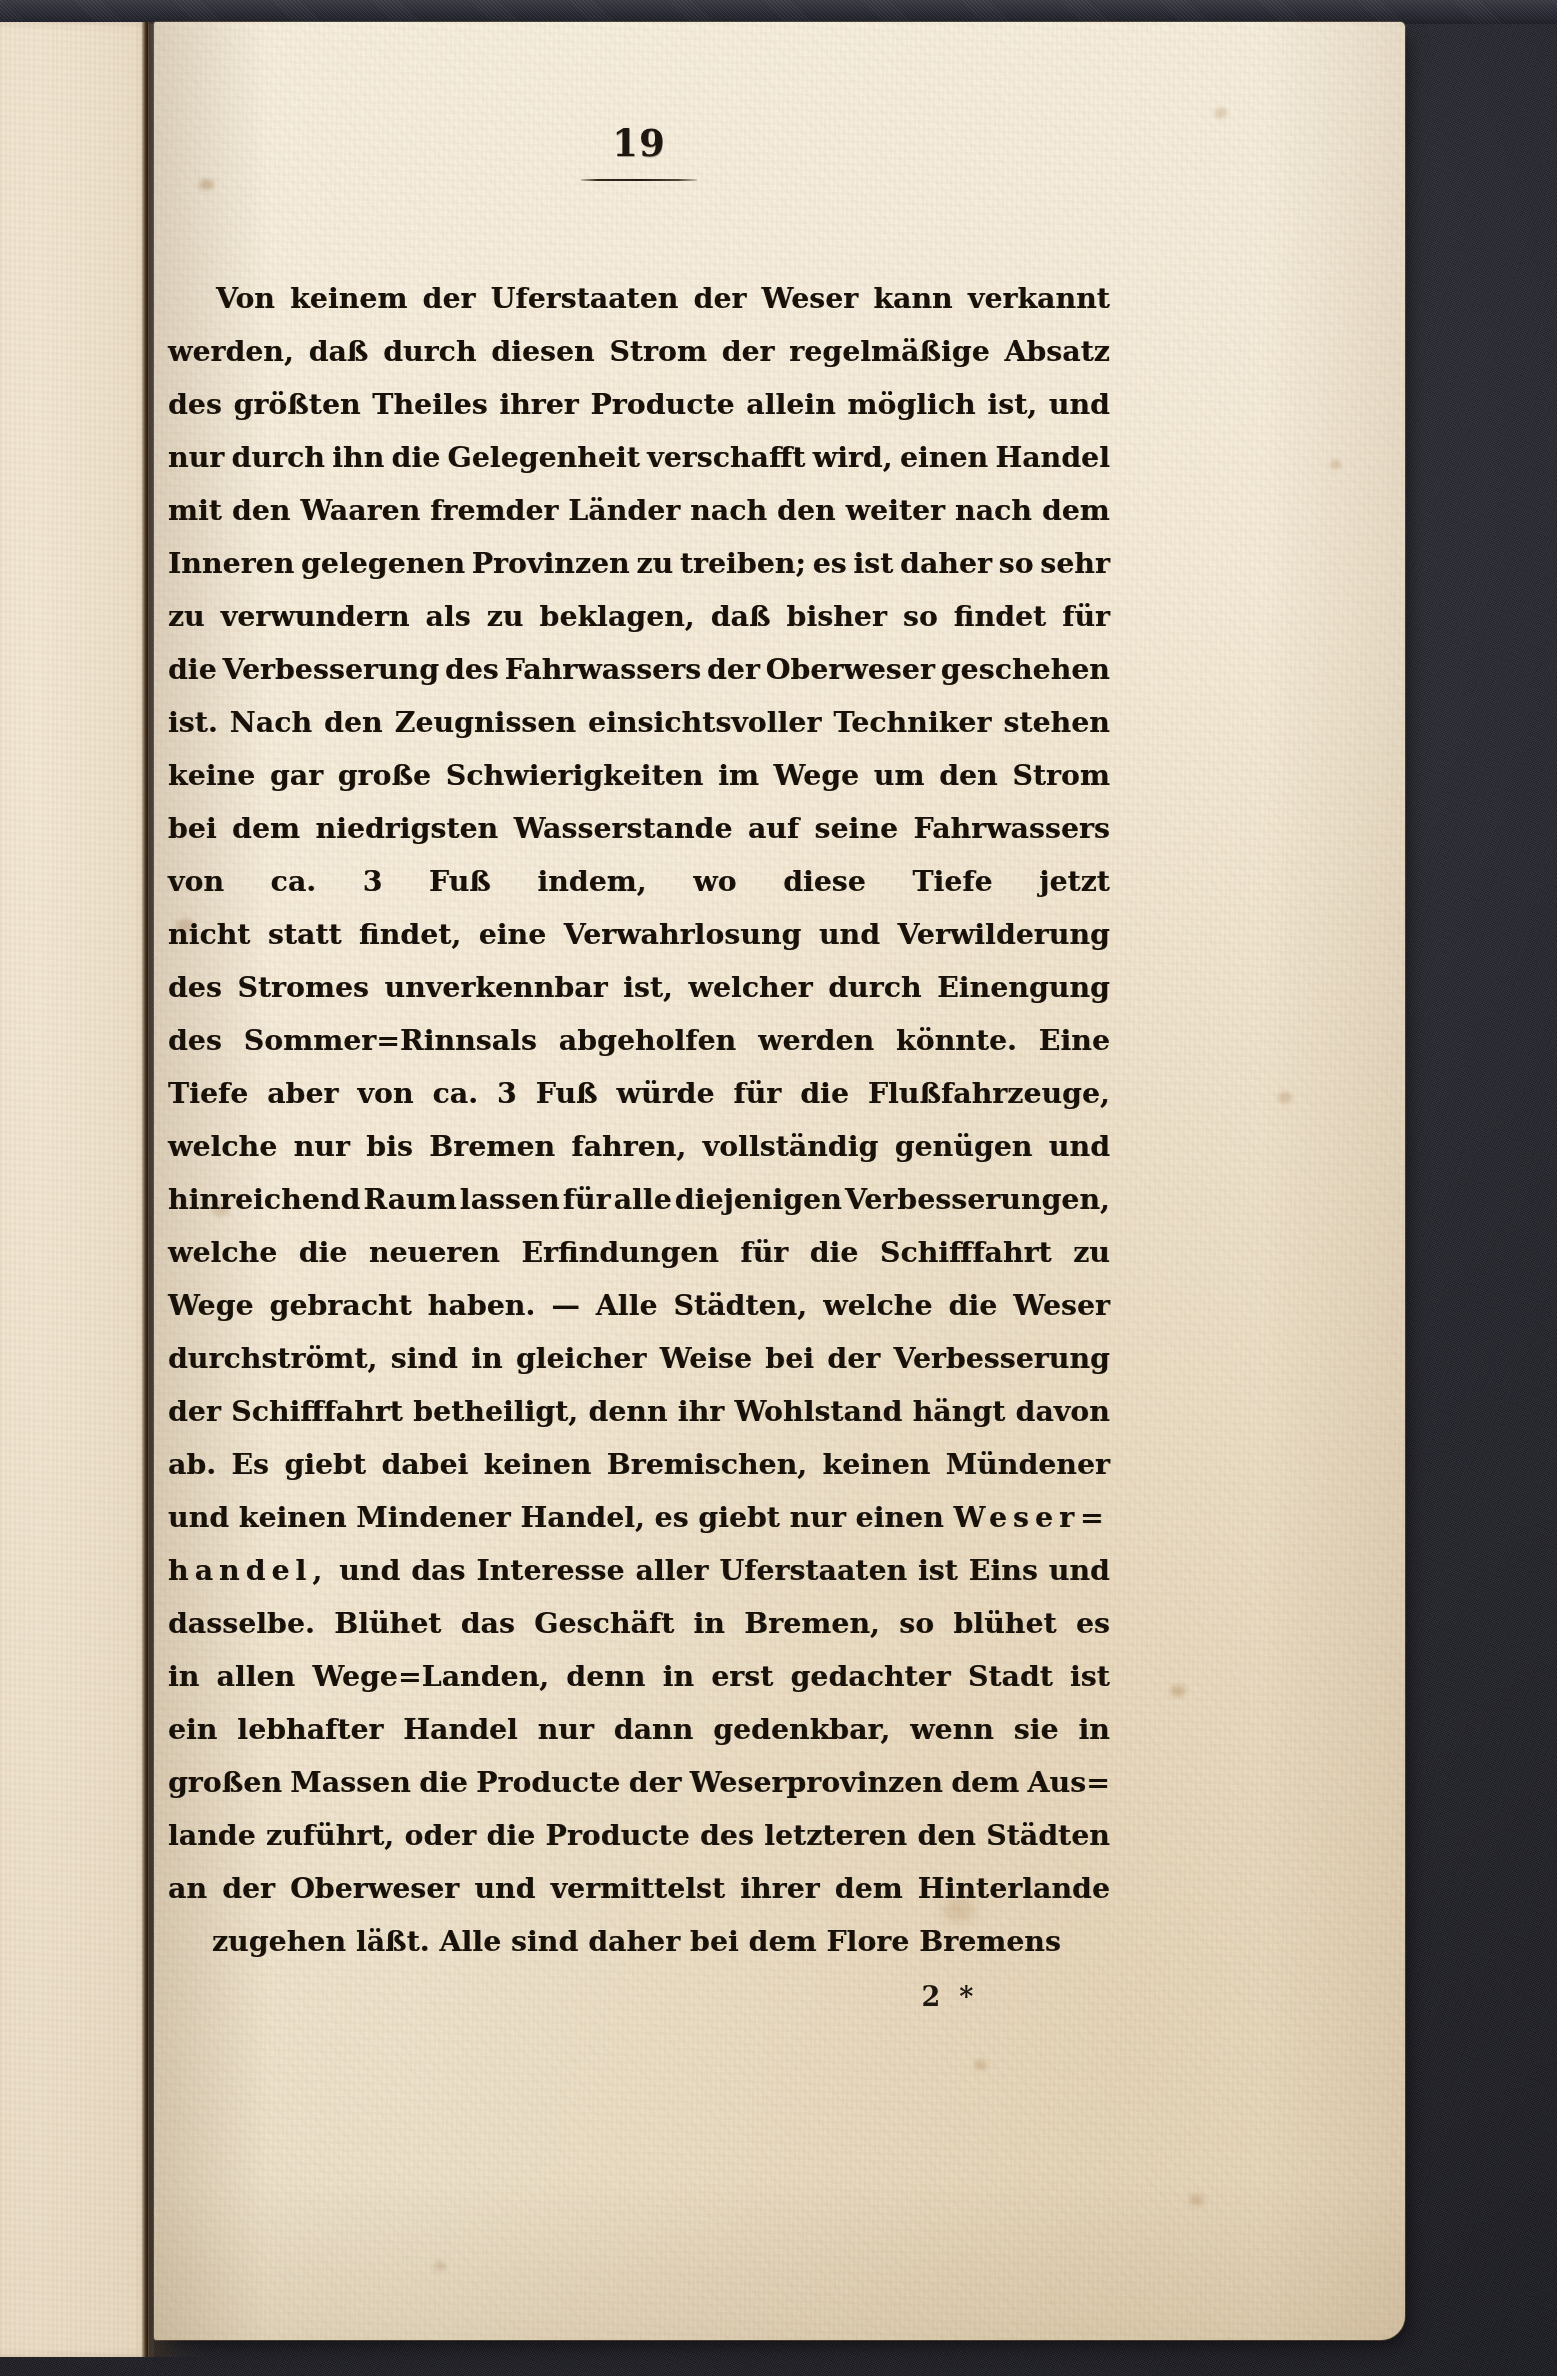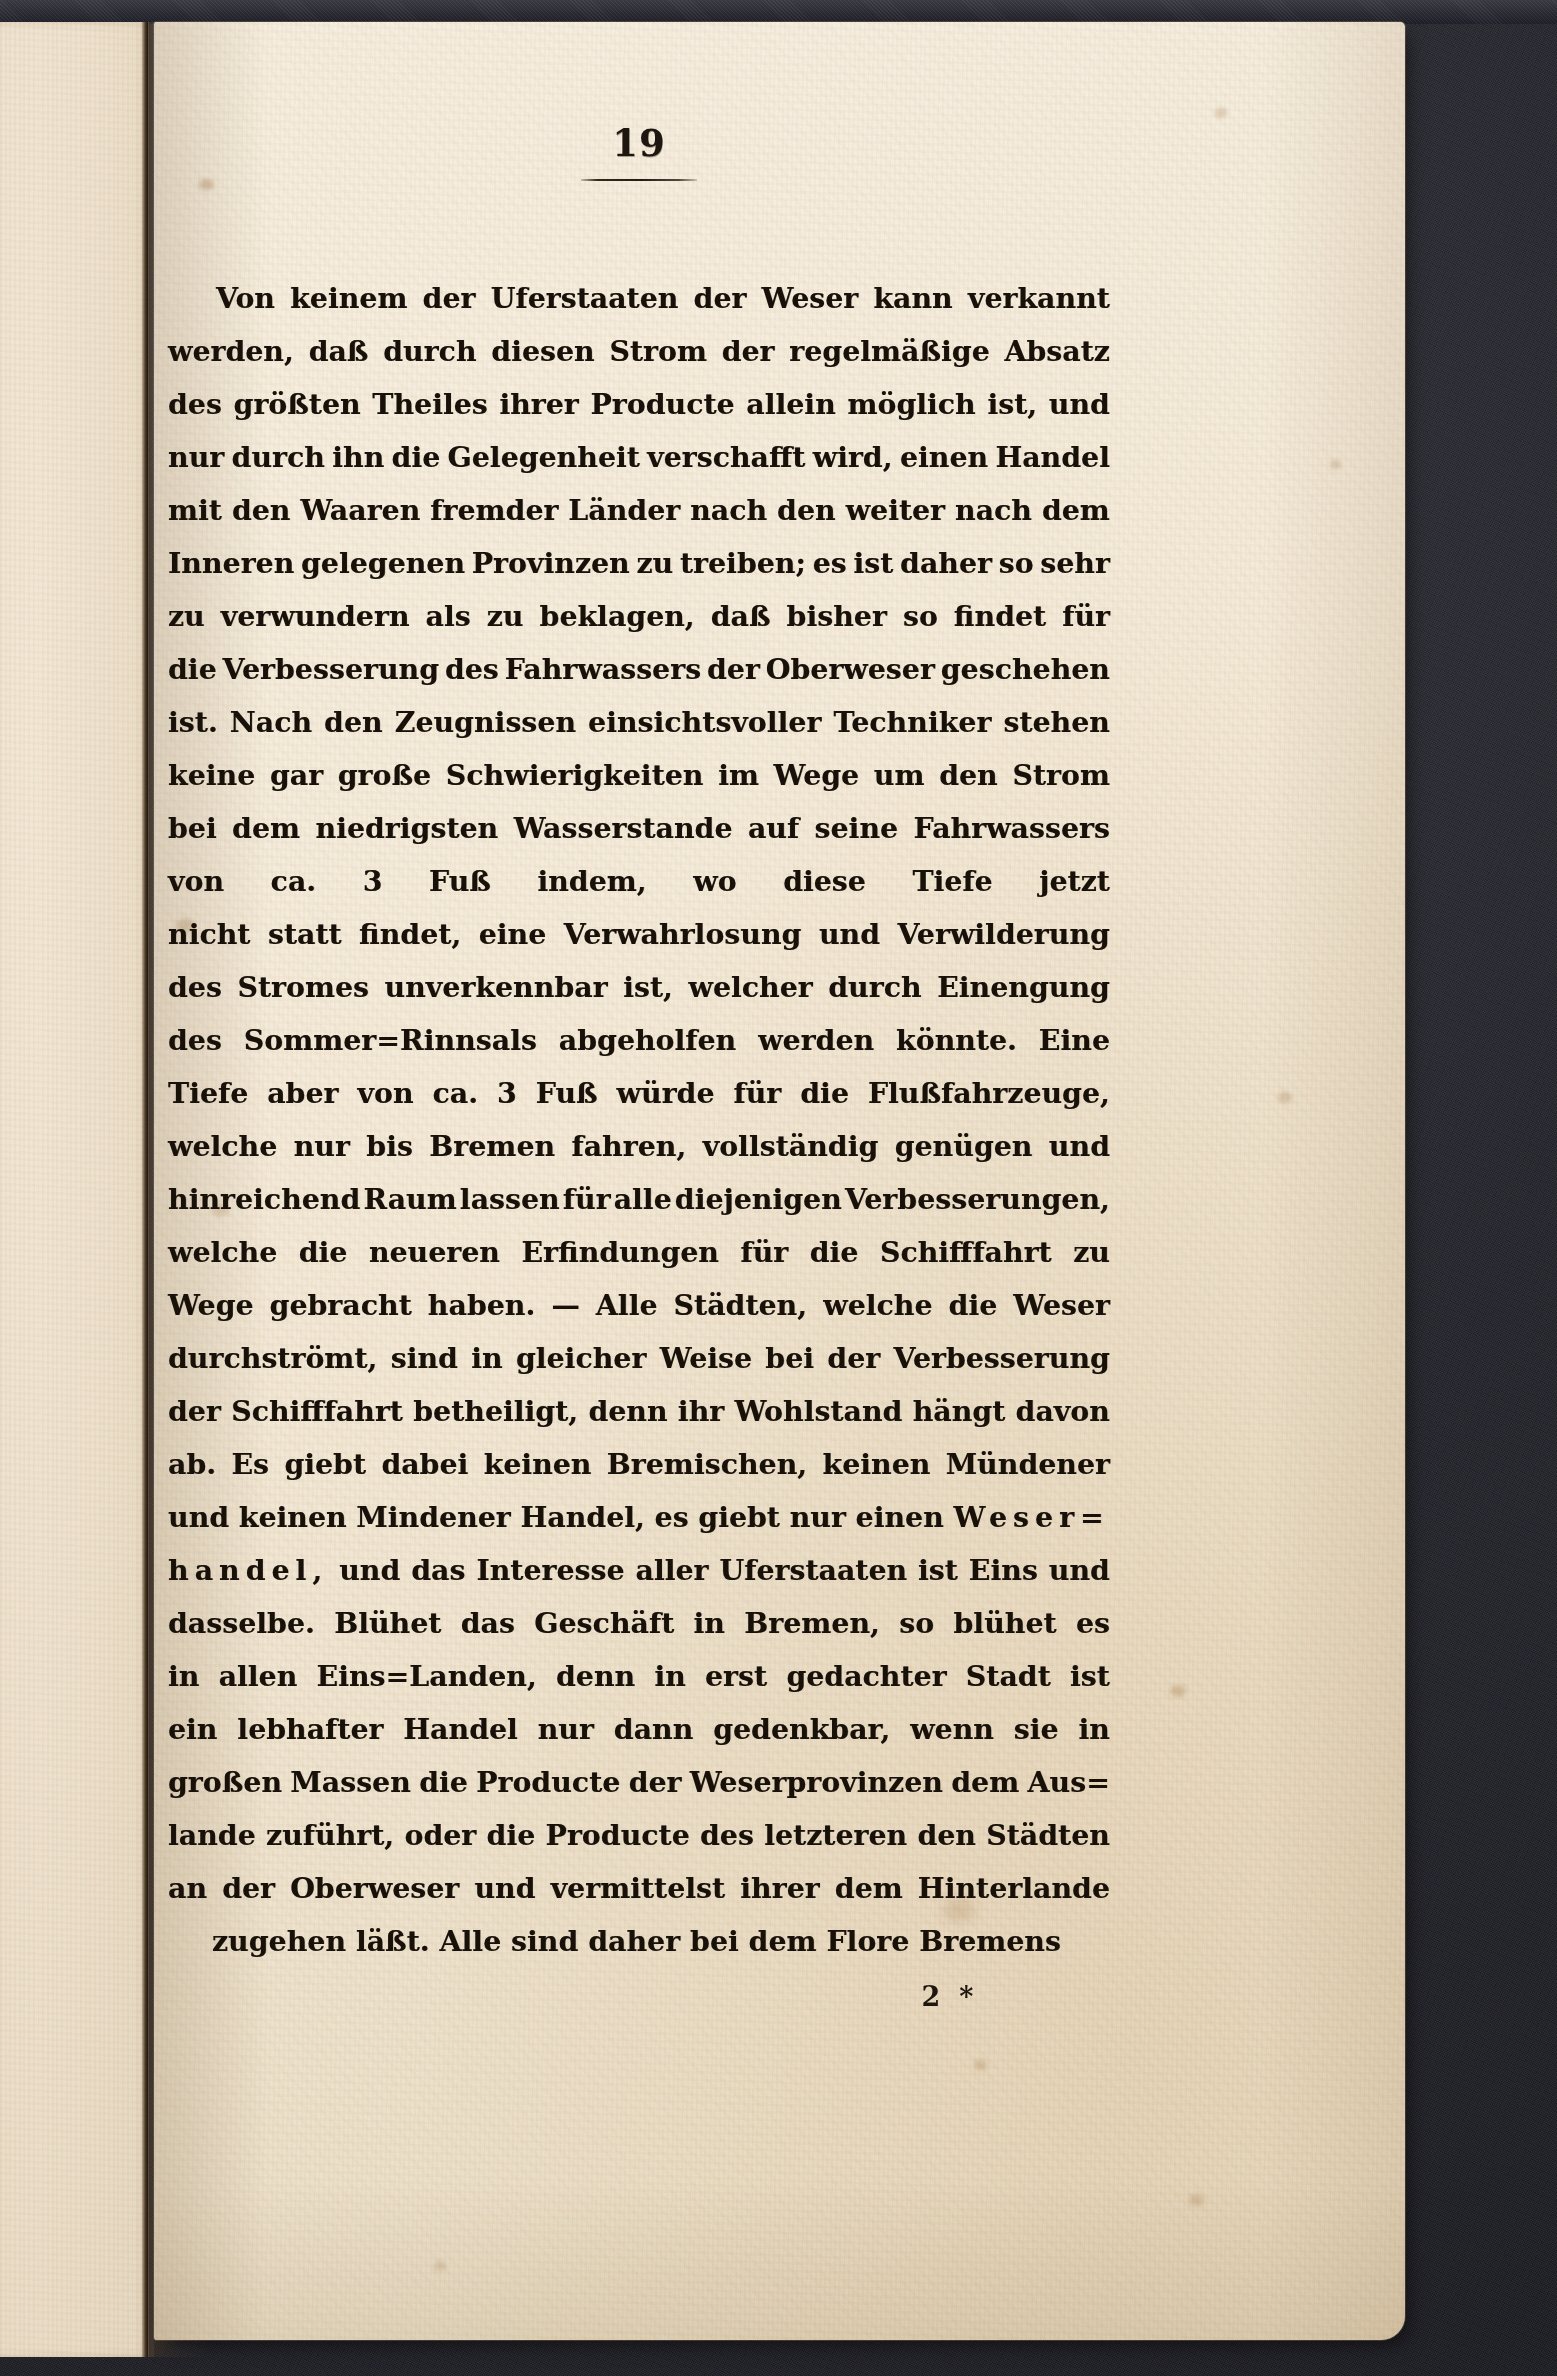--- a/index.html
+++ b/index.html
@@ -487,21 +487,21 @@
             <span>Geschäft</span>
             <span>in</span>
             <span>Bremen,</span>
             <span>so</span>
             <span>blühet</span>
             <span>es</span>
           </span>
           <span class="line just">
             <span>in</span>
             <span>allen</span>
-            <span>Eins=Landen,</span>
+            <span>Wege=Landen,</span>
             <span>denn</span>
             <span>in</span>
             <span>erst</span>
             <span>gedachter</span>
             <span>Stadt</span>
             <span>ist</span>
           </span>
           <span class="line just">
             <span>ein</span>
             <span>lebhafter</span>

